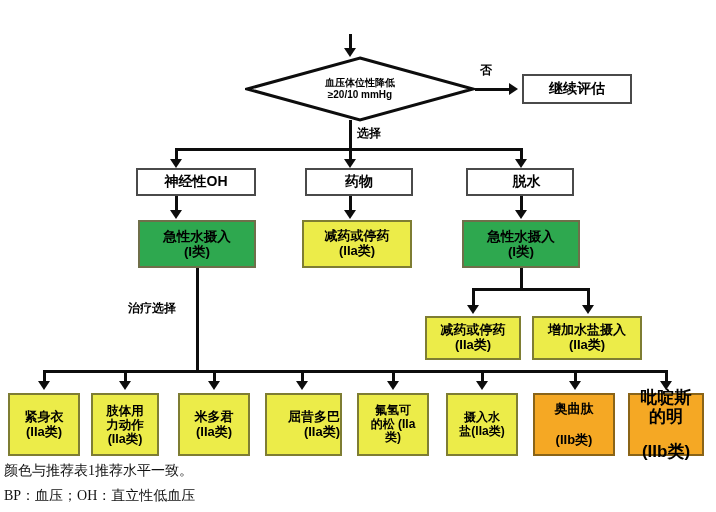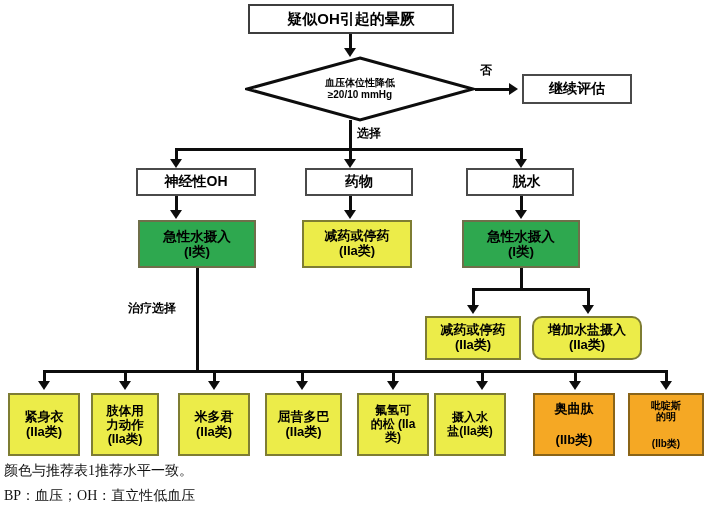--- a/index.html
+++ b/index.html
@@ -133,23 +133,20 @@
     font-size: 14px;
     color: #111111;
     white-space: nowrap;
   }
 </style>
 </head>
 <body>
 
 <div id="page">
 
-  <div class="node plain top-box" style="left:248px; top:4px; width:206px; height:30px;">
-    <span class="line1">疑似OH引起的晕厥</span>
-  </div>
 
   <div class="vline" style="left:349px; top:34px; height:15px;"></div>
   <div class="arrow-down" style="left:344px; top:48px;"></div>
 
   <div id="diamond-wrap">
     <svg width="230" height="66" viewBox="0 0 230 66">
       <polygon points="115,2 228,33 115,64 2,33" fill="#ffffff" stroke="#0d0d0d" stroke-width="3"></polygon>
     </svg>
     <div id="diamond-text">
       <span class="line1">血压体位性降低</span>
@@ -210,21 +207,21 @@
   <div class="hline" style="left:472px; top:288px; width:118px;"></div>
   <div class="vline" style="left:472px; top:288px; height:18px;"></div>
   <div class="arrow-down" style="left:467px; top:305px;"></div>
   <div class="vline" style="left:587px; top:288px; height:18px;"></div>
   <div class="arrow-down" style="left:582px; top:305px;"></div>
 
   <div class="node yellow" style="left:425px; top:316px; width:96px; height:44px;">
     <span class="line1">减药或停药</span>
     <span class="line2">(IIa类)</span>
   </div>
-  <div class="node yellow" style="left:532px; top:316px; width:110px; height:44px;border-radius:10px;">
+  <div class="node yellow" style="left:532px; top:316px; width:110px; height:44px;">
     <span class="line1">增加水盐摄入</span>
     <span class="line2">(IIa类)</span>
   </div>
 
   <div class="vline" style="left:196px; top:268px; height:104px;"></div>
   <div class="edge-label" style="left:128px; top:300px;">治疗选择</div>
 
   <div class="hline" style="left:43px; top:370px; width:625px;"></div>
 
   <div class="vline" style="left:43px; top:370px; height:12px;"></div>
@@ -260,42 +257,42 @@
     <span class="line1 pre" style="white-space:pre-line;">肢体用
 力动作</span>
     <span class="line2">(IIa类)</span>
   </div>
 
   <div class="node yellow" style="left:178px; top:393px; width:72px; height:63px;">
     <span class="line1">米多君</span>
     <span class="line2">(IIa类)</span>
   </div>
 
-  <div class="node yellow" style="left:265px; top:393px; width:77px; height:63px;">
+  <div class="node yellow" style="left:265px; top:393px; width:77px; height:63px;align-items:flex-end;">
     <span class="line1">屈昔多巴</span>
     <span class="line2">(IIa类)</span>
   </div>
 
   <div class="node yellow" style="left:357px; top:393px; width:72px; height:63px; font-size:12px;">
     <span class="line1">氟氢可</span>
     <span class="line2" style="white-space:pre-line;">的松 (IIa
 类)</span>
   </div>
 
-  <div class="node yellow" style="left:434px; top:393px; width:72px; height:63px; font-size:12px;">
+  <div class="node yellow" style="left:446px; top:393px; width:72px; height:63px; font-size:12px;">
     <span class="line1">摄入水</span>
     <span class="line2">盐(IIa类)</span>
   </div>
 
   <div class="node orange" style="left:533px; top:393px; width:82px; height:63px;">
     <span class="line1">奥曲肽</span>
     <span class="line2">(IIb类)</span>
   </div>
 
-  <div class="node orange" style="left:628px; top:393px; width:76px; height:63px; font-size:10px;">
+  <div class="node orange" style="left:628px; top:393px; width:76px; height:63px; font-size:17px;">
     <span class="line1" style="white-space:pre-line;">吡啶斯
 的明</span>
     <span class="line2">(IIb类)</span>
   </div>
 
   <div class="footnote" style="top:462px;">颜色与推荐表1推荐水平一致。</div>
   <div class="footnote" style="top:487px;">BP：血压；OH：直立性低血压</div>
 
 </div>
 

